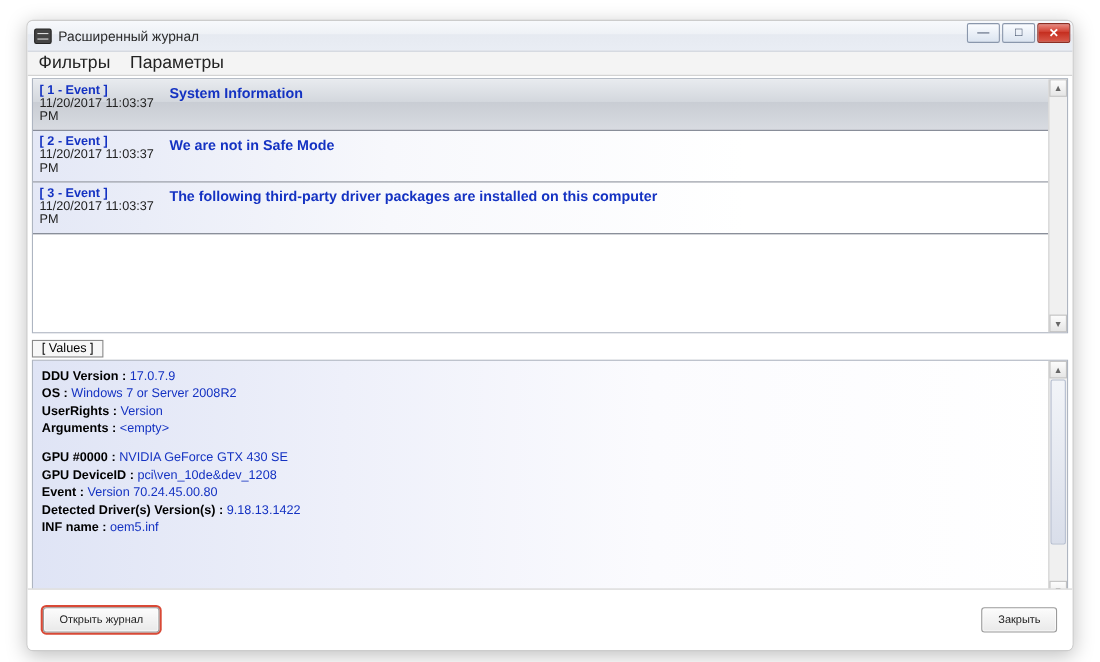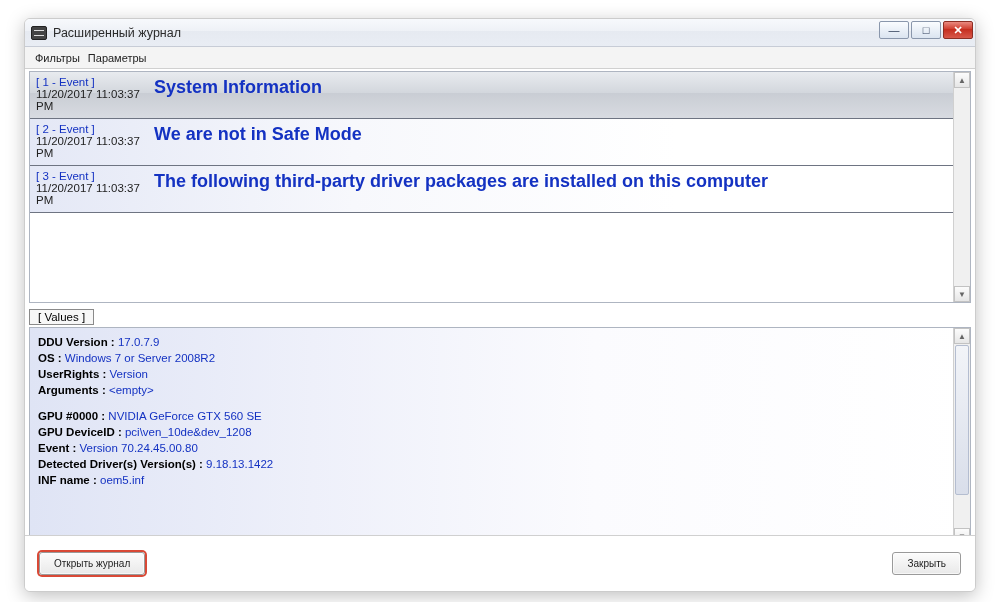--- a/index.html
+++ b/index.html
@@ -78,21 +78,22 @@
     font-weight:bold;
   }
   
   .menubar {
     height: 22px;
     background: #f4f4f4;
     border-bottom: 1px solid #d0d0d0;
     display:flex;
     align-items:center;
     padding: 0 6px;
-    font-size:11px;
+    gap: 10px;
+    font-size:16px;
     color:#222;
   }
   .menubar span { padding:2px 4px; cursor:default; }
   
   .events {
     border: 1px solid #aeb5c1;
     margin: 2px 4px 0 4px;
     height: 232px;
     background: #fff;
     position: relative;
@@ -123,31 +124,31 @@
   }
   .event-row.selected{
     background: linear-gradient(to bottom, #e8ebef 0%, #d3d7dd 45%, #c9cdd4 46%, #d8dbe1 100%);
   }
   .event-left{
     width: 118px;
     flex-shrink:0;
   }
   .event-tag{
     color:#1432c2;
-    font-weight:normal;
+    font-weight:bold;
     font-size:11.5px;
   }
   .event-time{
     color:#222;
     font-size:11.5px;
   }
   .event-msg{
     color:#1432c2;
     font-weight:bold;
-    font-size:18px;
+    font-size:13px;
     padding-top:1px;
     text-align:right;
   }
   
   .values-label-wrap{
     margin: 6px 4px 0 4px;
   }
   .values-label{
     display:inline-block;
     border:1px solid #8a8a8a;
@@ -273,21 +274,21 @@
   <div class="values-panel">
     <div class="values-content">
       <div id="values-block1">
           <div class="kv"><span class="k">DDU Version :</span> <span class="v">17.0.7.9</span></div>
           <div class="kv"><span class="k">OS :</span> <span class="v">Windows 7 or Server 2008R2</span></div>
           <div class="kv"><span class="k">UserRights :</span> <span class="v">Version</span></div>
           <div class="kv"><span class="k">Arguments :</span> <span class="v">&lt;empty&gt;</span></div>
         </div>
       <div style="height:10px"></div>
       <div id="values-block2">
-          <div class="kv"><span class="k">GPU #0000 :</span> <span class="v">NVIDIA GeForce GTX 560 SE</span></div>
+          <div class="kv"><span class="k">GPU #0000 :</span> <span class="v">NVIDIA GeForce GTX 430 SE</span></div>
           <div class="kv"><span class="k">GPU DeviceID :</span> <span class="v">pci\ven_10de&amp;dev_1208</span></div>
           <div class="kv"><span class="k">Event :</span> <span class="v">Version 70.24.45.00.80</span></div>
           <div class="kv"><span class="k">Detected Driver(s) Version(s) :</span> <span class="v">9.18.13.1422</span></div>
           <div class="kv"><span class="k">INF name :</span> <span class="v">oem5.inf</span></div>
         </div>
     </div>
     <div class="values-scroll">
       <div class="sb-up">▲</div>
       <div class="thumb"></div>
       <div class="sb-down">▼</div>

